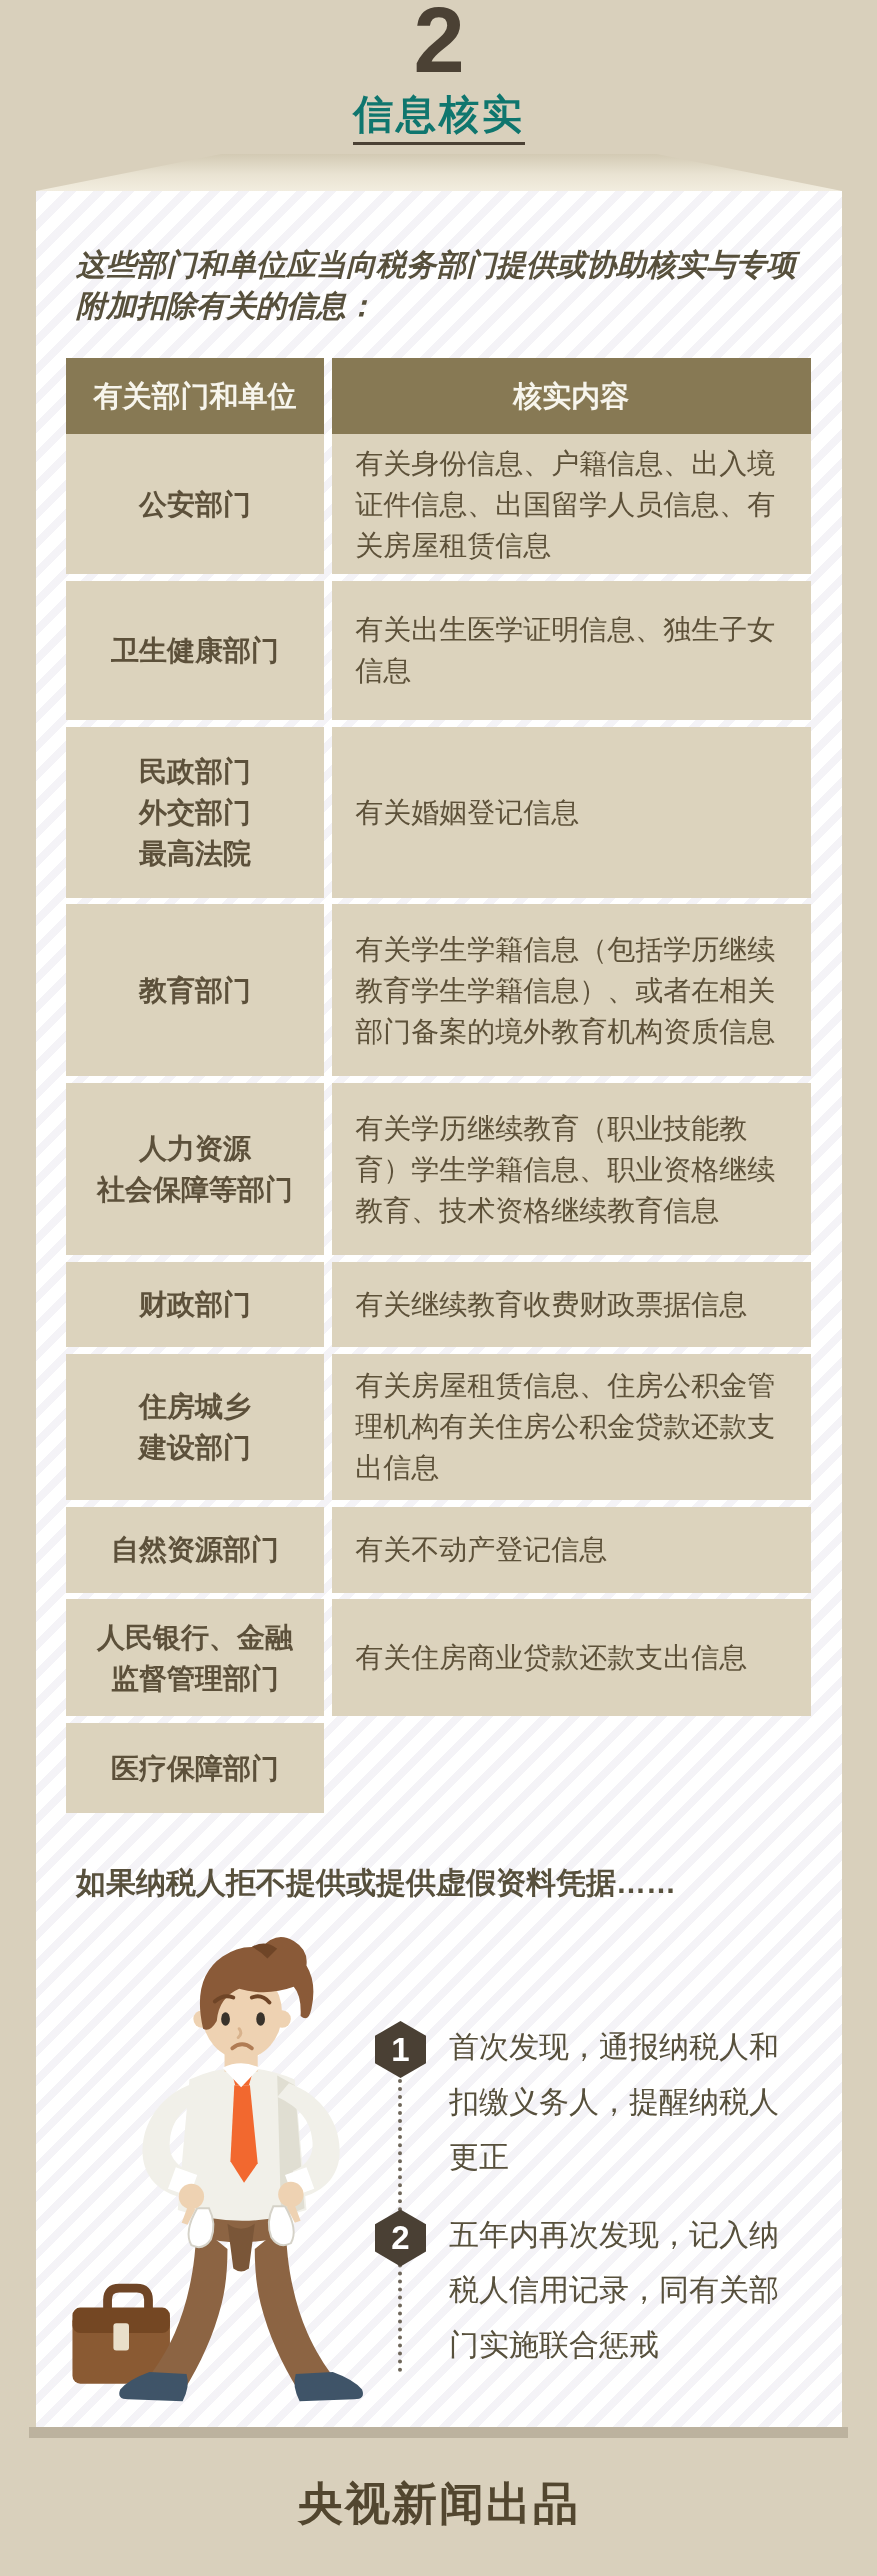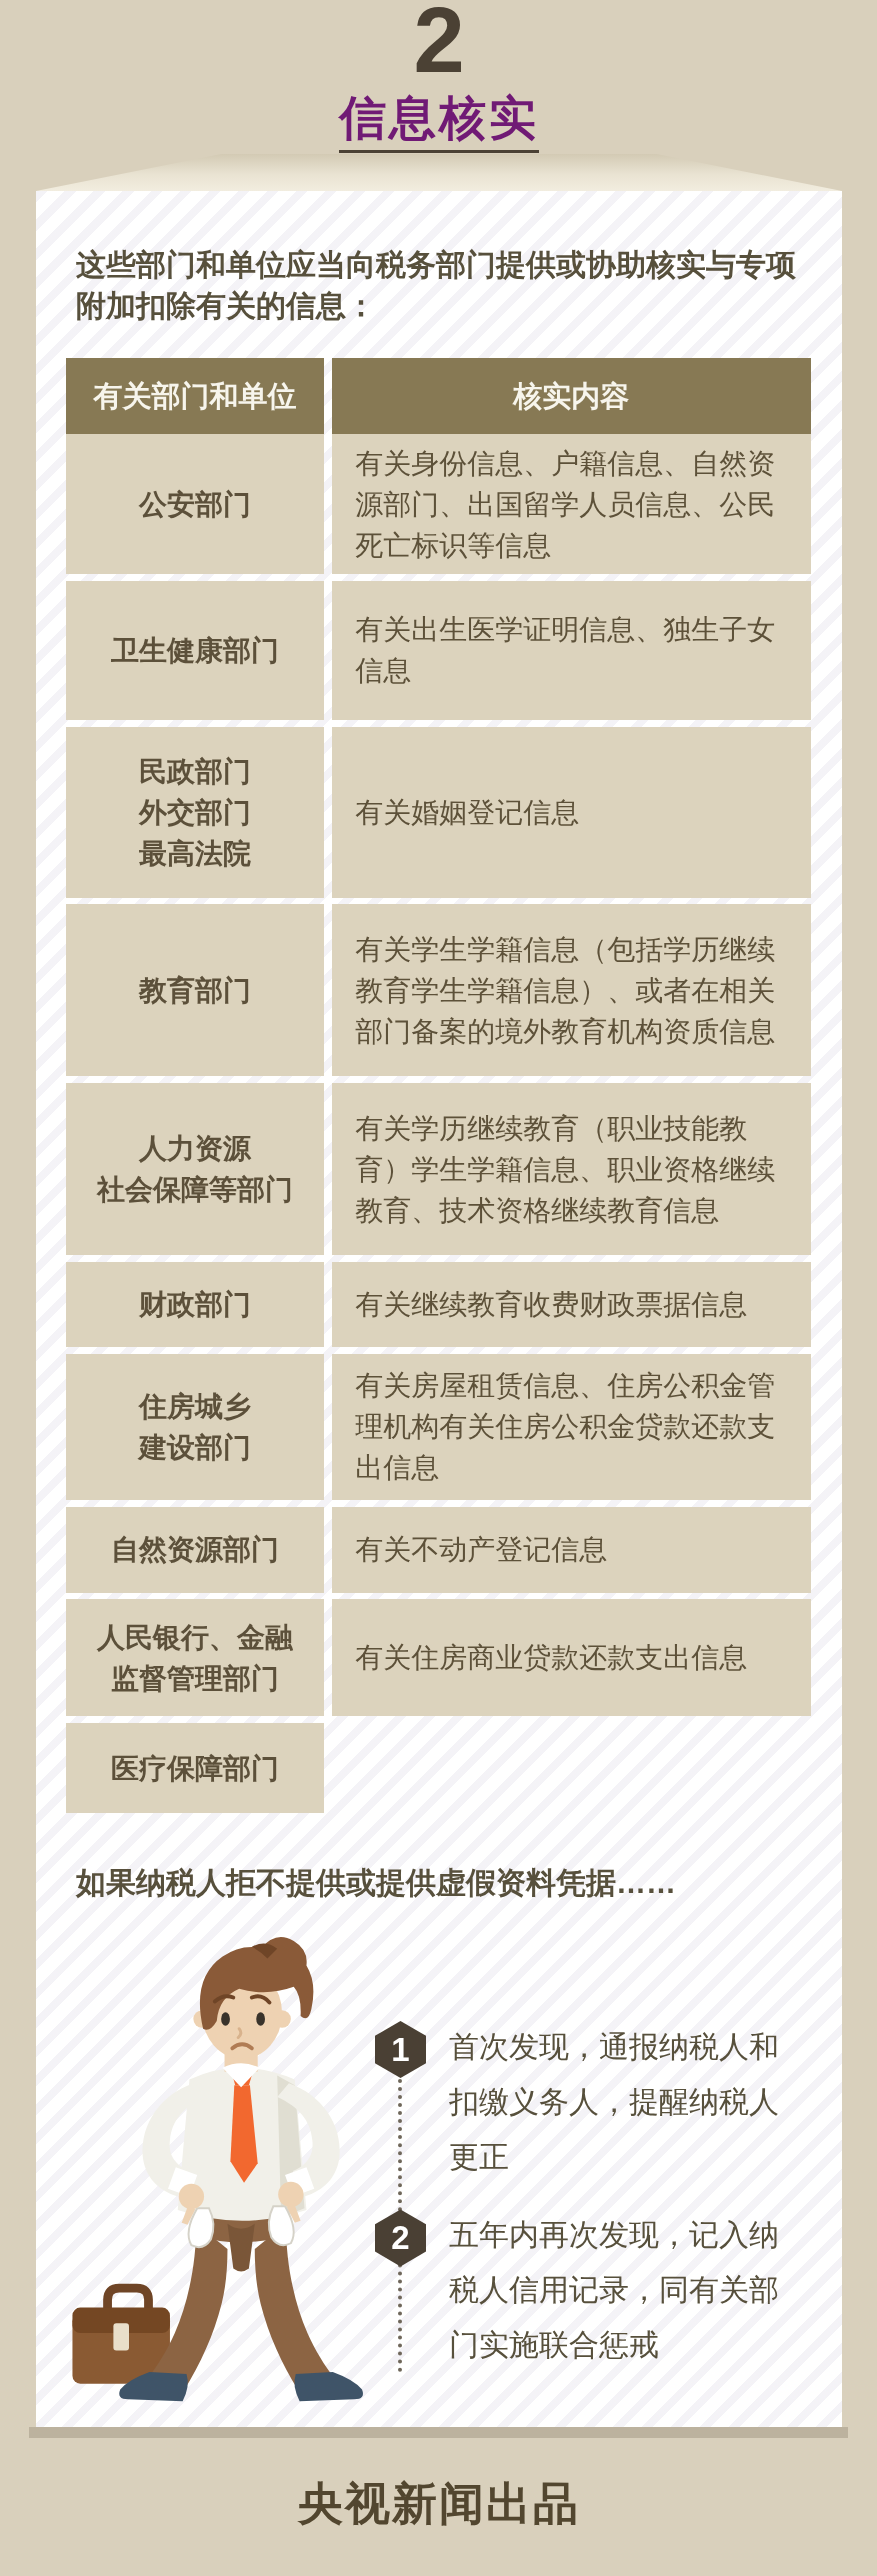--- a/index.html
+++ b/index.html
@@ -11,21 +11,21 @@
     overflow:hidden;
   }
   
   .section-number{
     position:absolute;top:-5.9px;left:0;width:100%;
     font-size:92px;font-weight:bold;color:#4b4134;
     text-align:center;line-height:1;
   }
   .section-title-wrap{position:absolute;top:92px;left:0;width:100%;text-align:center;}
   .section-title{
-    display:inline-block;font-size:47px;font-weight:bold;color:#701a75;
+    display:inline-block;font-size:40px;font-weight:bold;color:#0f766e;
     letter-spacing:2.9px;line-height:1.1;
     border-bottom:3.9px solid #4b4134;padding-bottom:5.9px;
   }
   
   .podium{
     position:absolute;top:154px;left:36px;width:806px;height:37px;
     background:linear-gradient(to bottom,#d3cab4 0%,#e9e3d2 55%,#f2eddf 100%);
     clip-path:polygon(23% 0,77% 0,100% 100%,0 100%);
   }
   
@@ -34,21 +34,21 @@
     background:
       repeating-linear-gradient(135deg,rgba(216,212,226,.28) 0 7.8px,rgba(255,255,255,0) 7.8px 20.5px),
       #ffffff;
   }
   .card-shadow{
     position:absolute;top:2427px;left:29px;width:819px;height:10.7px;
     background:#bcb29e;
   }
   .intro{
     margin:53px 39px 0 40px;
-    font-size:30px;line-height:41px;font-weight:600;color:#57503c;
+    font-size:30px;line-height:41px;font-weight:600;color:#57503c;font-style:italic;
   }
   
   .vtable{margin:32px 30px 0 30px;width:745px;}
   .vrow{display:flex;margin-top:6.8px;}
   .vrow:first-child{margin-top:0;}
   .cell{box-sizing:border-box;overflow:hidden;}
   .c1{width:258px;margin-right:7.8px;display:flex;align-items:center;justify-content:center;
       text-align:center;white-space:pre-line;font-size:28px;line-height:41px;font-weight:600;color:#5c503a;}
   .c2{width:479px;display:flex;align-items:center;
       font-size:28px;line-height:41px;font-weight:500;color:#5d5139;padding:9.8px 19.5px 9.8px 23.4px;}
@@ -105,21 +105,21 @@
   <p class="intro">这些部门和单位应当向税务部门提供或协助核实与专项附加扣除有关的信息：</p>
 
   <div class="vtable">
     <div class="vrow vhead">
       <div class="cell c1">有关部门和单位</div>
       <div class="cell c2">核实内容</div>
     </div>
     <div class="vbody">
       <div class="vrow r1">
         <div class="cell c1">公安部门</div>
-        <div class="cell c2">有关身份信息、户籍信息、自然资源部门、出国留学人员信息、公民死亡标识等信息</div>
+        <div class="cell c2">有关身份信息、户籍信息、出入境证件信息、出国留学人员信息、有关房屋租赁信息</div>
       </div>
       <div class="vrow r2">
         <div class="cell c1">卫生健康部门</div>
         <div class="cell c2">有关出生医学证明信息、独生子女信息</div>
       </div>
       <div class="vrow r3">
         <div class="cell c1">民政部门
 外交部门
 最高法院</div>
         <div class="cell c2">有关婚姻登记信息</div>

